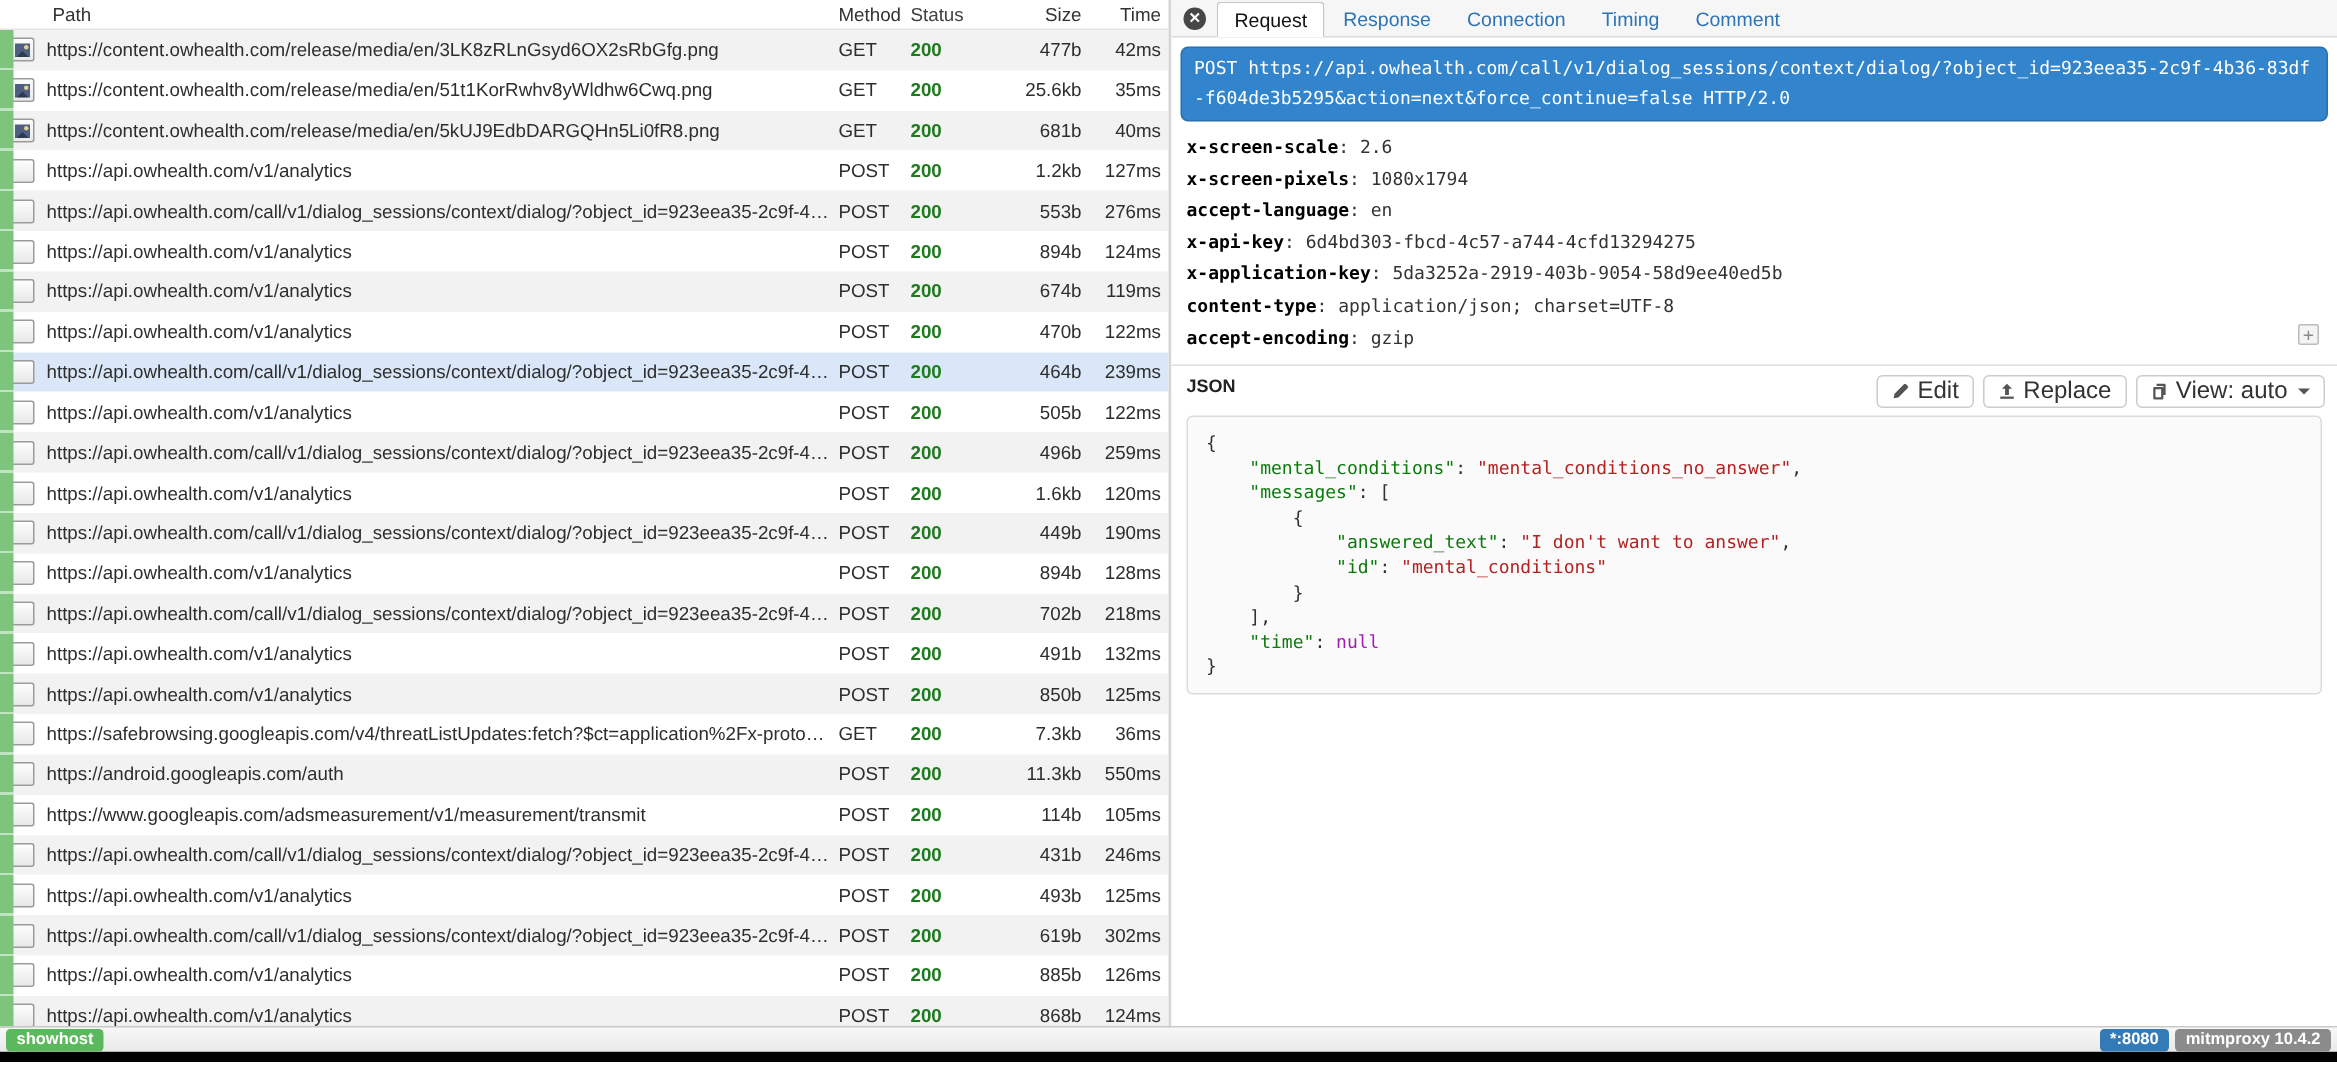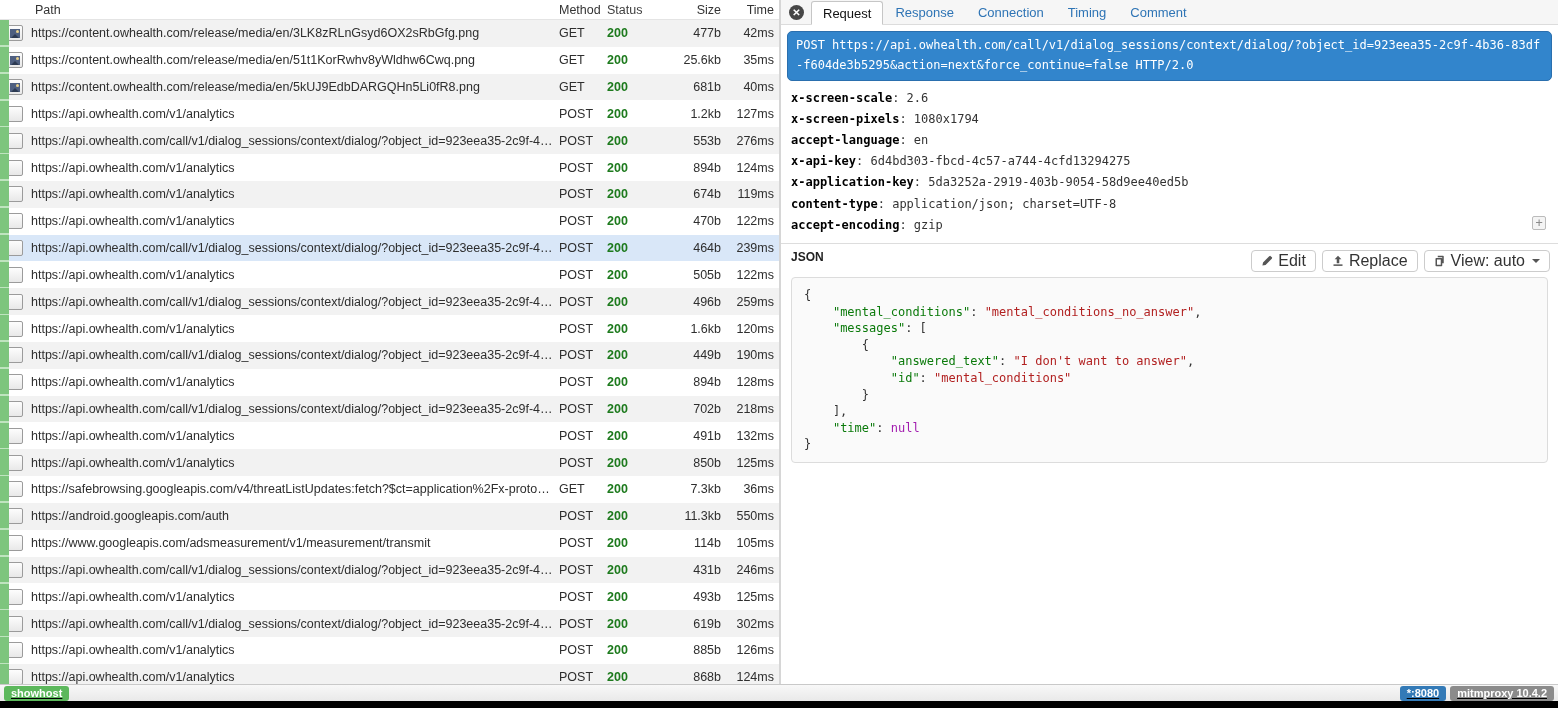--- a/index.html
+++ b/index.html
@@ -70,21 +70,21 @@
   .code-box { margin:0 10px; background:#fafafa; border:1px solid #dcdcdc; border-radius:4px;
               padding:9px 12px; font-size:12px; line-height:16.6px; color:#333; }
   .cline { white-space:pre; }
   .tok-k { color:#0b7a0b; }
   .tok-s { color:#b22222; }
   .tok-n { color:#a21caf; }
 
   
   .footer { position:absolute; left:0; right:0; bottom:7px; height:17px;
             background:linear-gradient(#f8f8f8,#e9e9e9); border-top:1px solid #c9c9c9;
-            display:flex; align-items:center; padding:0 4px; z-index:5;text-decoration:underline; }
+            display:flex; align-items:center; padding:0 4px; z-index:5; }
   .badge { font-size:11px; font-weight:bold; color:#fff; border-radius:3px; padding:1px 7px 2px; }
   .badge.green { background:#5cb85c; }
   .badge.blue  { background:#337ab7; }
   .badge.gray  { background:#8b8b8b; }
   .footer-right { margin-left:auto; display:flex; gap:4px; }
   .black-strip { position:absolute; left:0; right:0; bottom:0; height:7px; background:#000; }
 </style>
 </head>
 <body>
 

